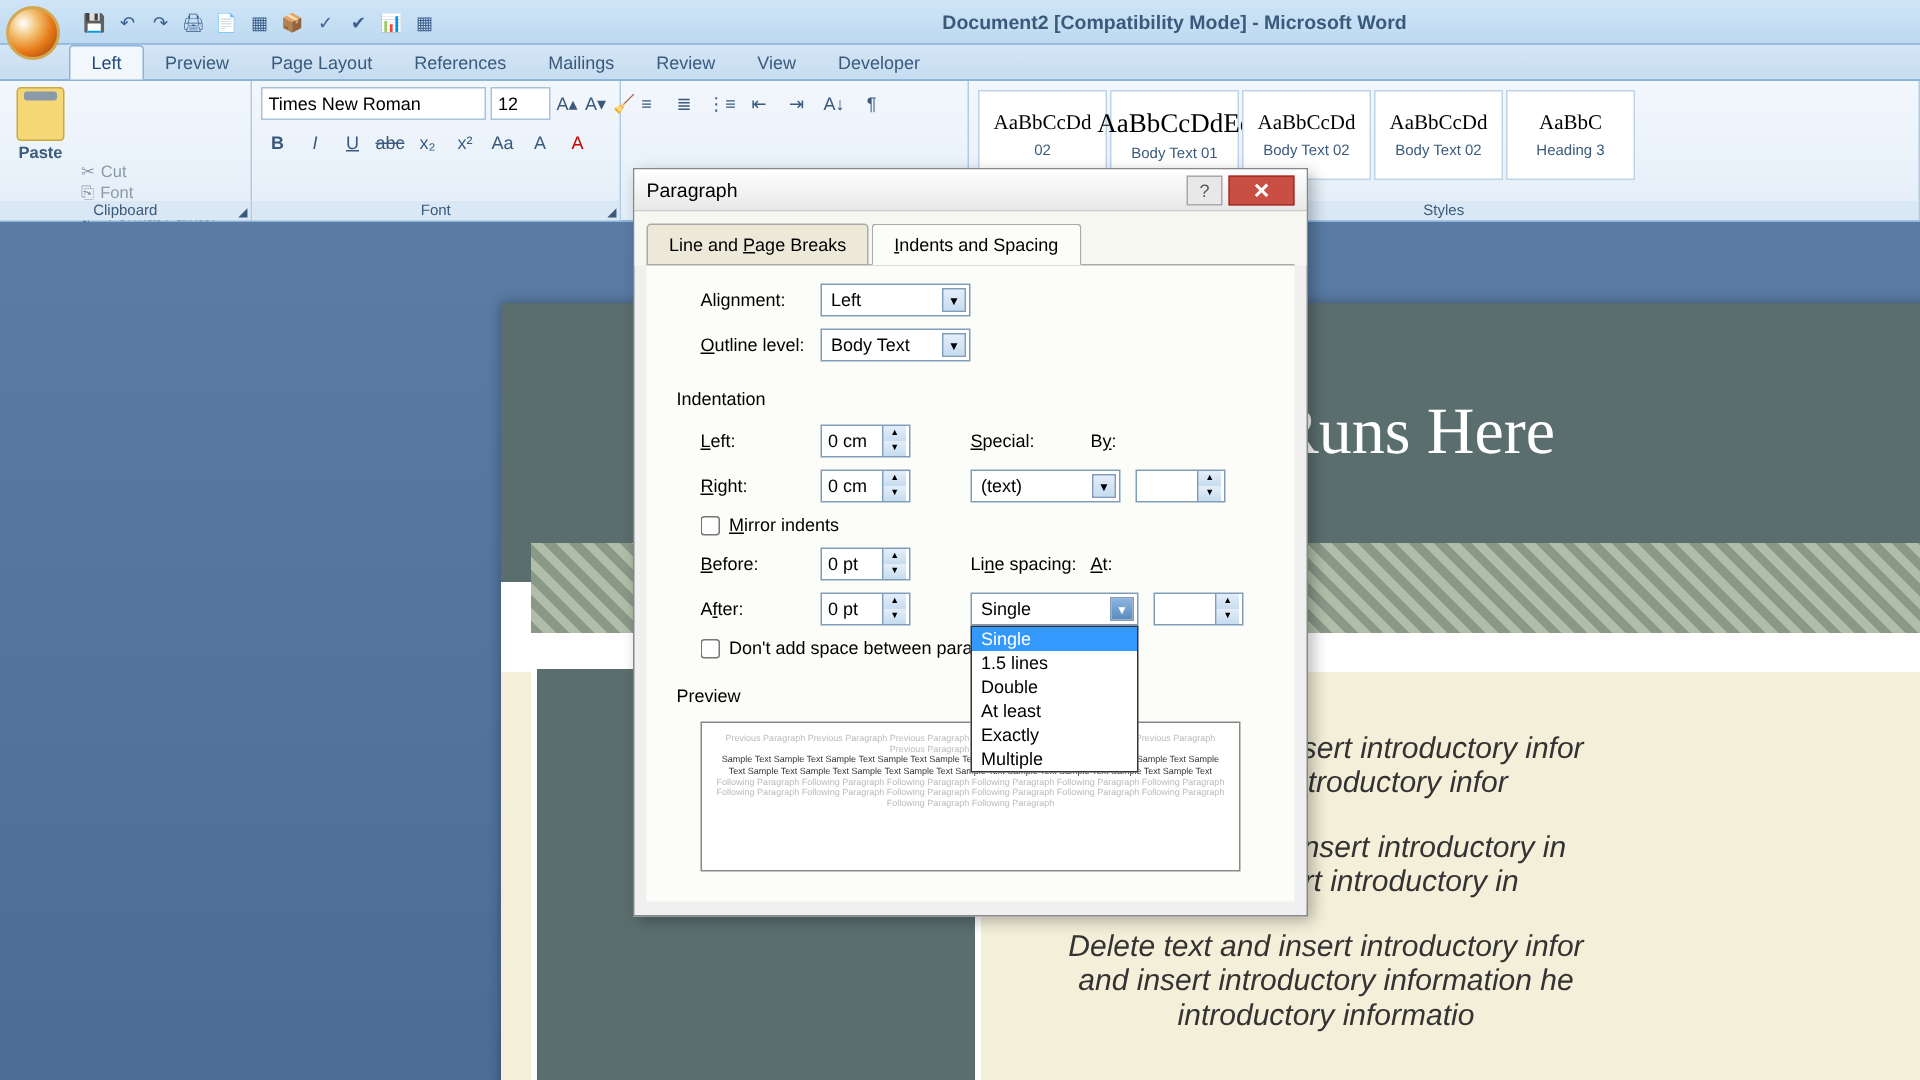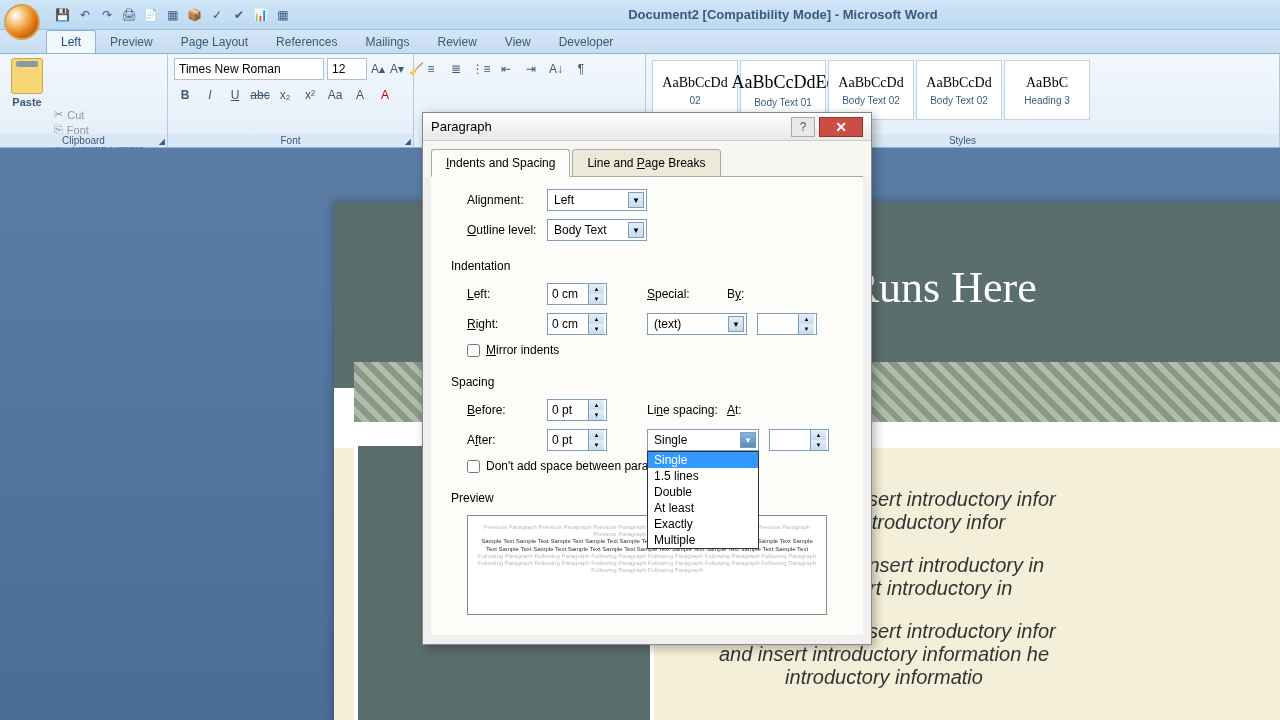--- a/index.html
+++ b/index.html
@@ -212,22 +212,22 @@
   </div>
 </div>
 
 <div class="dialog">
   <div class="dialog-title">
     <span class="dialog-title-text">Paragraph</span>
     <div class="dialog-help">?</div>
     <div class="dialog-close">✕</div>
   </div>
   <div class="dialog-tabs">
+    <div class="dialog-tab">Line and <span class="underline">P</span>age Breaks</div>
     <div class="dialog-tab active"><span class="underline">I</span><span>ndents and Spacing</span></div>
-    <div class="dialog-tab">Line and <span class="underline">P</span>age Breaks</div>
   </div>
   <div class="dialog-body">
     <div class="form-row">
       <span class="form-label">Ali<span class="underline">g</span>nment:</span>
       <div class="form-select">
           <span>Left</span>
           <span class="dropdown-arrow">▼</span>
         </div>
     </div>
     <div class="form-row">
@@ -273,21 +273,20 @@
             <div class="spinner-btn">▲</div>
             <div class="spinner-btn">▼</div>
           </div>
         </div>
     </div>
     <div class="checkbox-row">
       <input type="checkbox" style="">
       <span><span class="underline">M</span>irror indents</span>
     </div>
 
-    <div class="section-label" style="margin-top:18px">Spacing</div>
     <div class="form-row">
       <span class="form-label"><span class="underline">B</span>efore:</span>
       <div class="spinner">
           <input value="0 pt" style="">
           <div class="spinner-btns">
             <div class="spinner-btn">▲</div>
             <div class="spinner-btn">▼</div>
           </div>
         </div>
       <span style="width:40px"></span>

